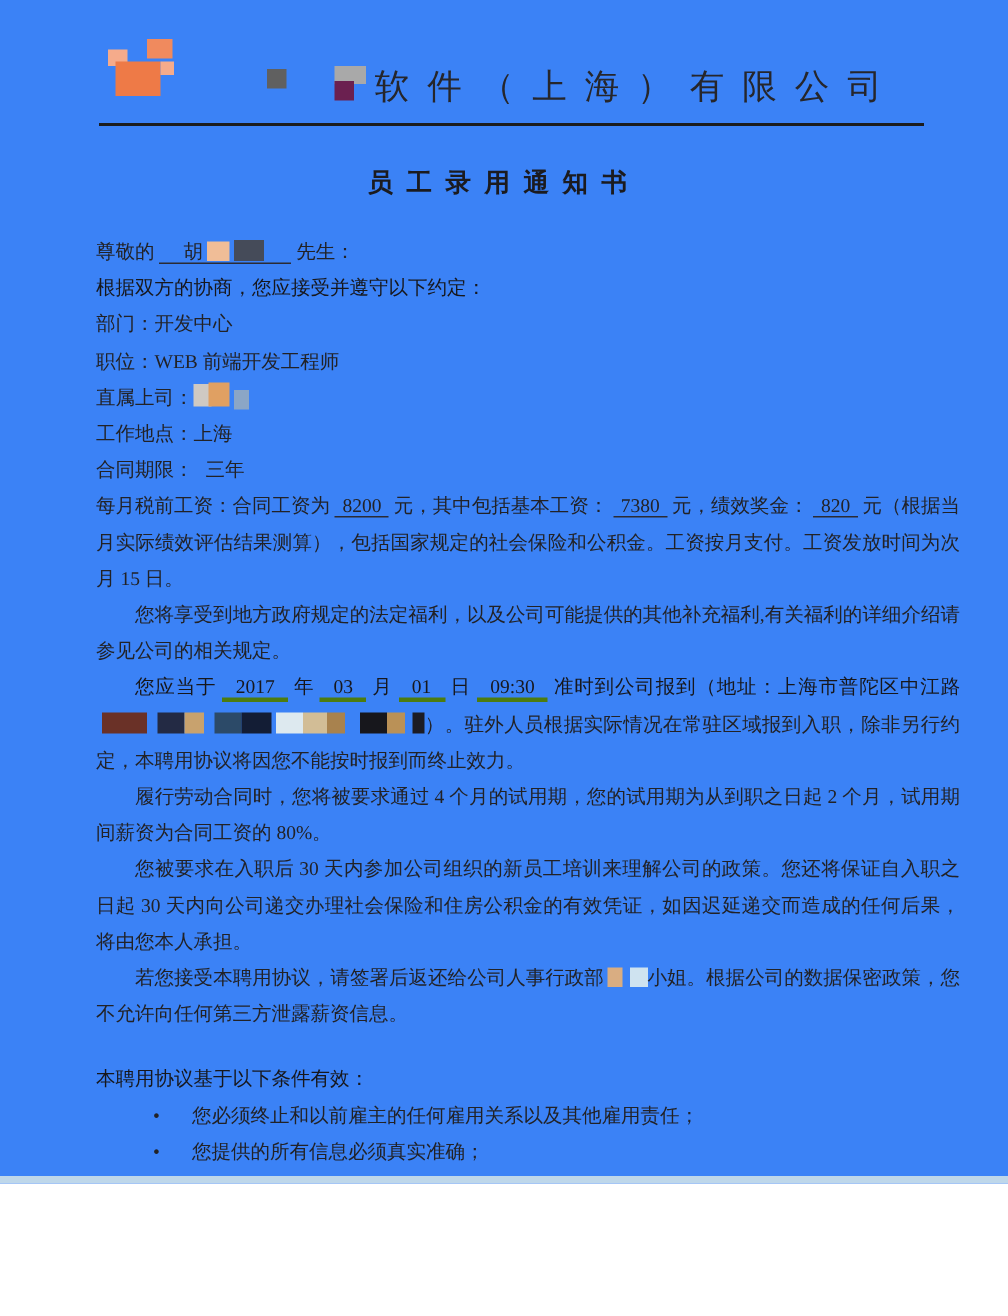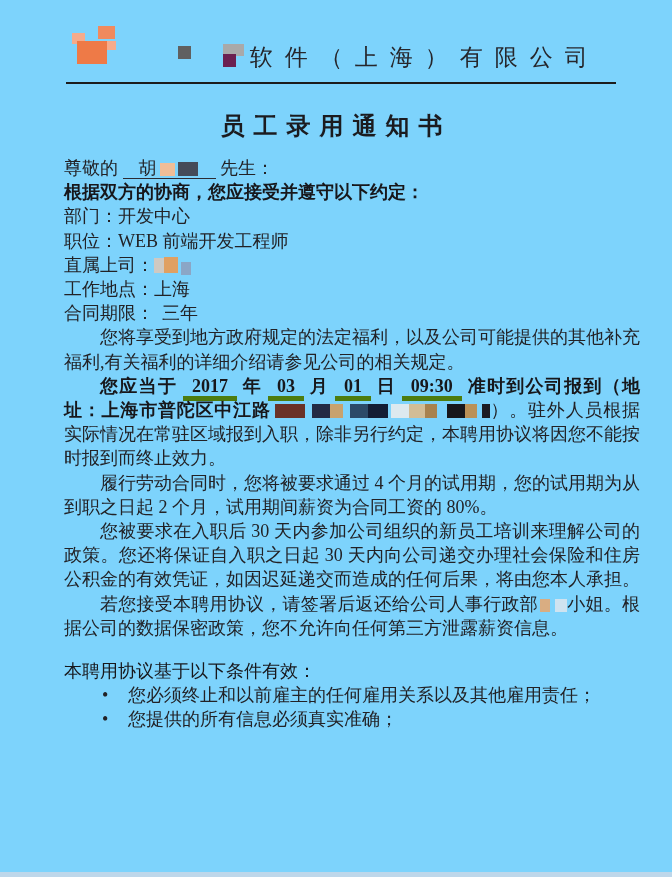--- a/index.html
+++ b/index.html
@@ -2,52 +2,52 @@
 <html style="--text: #222226; --rule: #1c1c1c; --logo-orange: #ee7a47; --logo-mid: #f08a5e; --logo-light: #f5ab8b; --bottom-bar: #bed7ea;"><head>
 <meta charset="utf-8">
 <style>
   html,body{margin:0;padding:0;}
   body{
     width:672px;height:877px;background:#ffffff;
     font-family:"Liberation Serif","DejaVu Serif",serif;
     color:var(--text,#222226);
     -webkit-font-smoothing:antialiased;
   }
-  .page{position:relative;width:672px;height:877px;overflow:hidden;background:#7dd3fc;}
+  .page{position:relative;width:672px;height:789px;overflow:hidden;background:#3b82f6;}
 
   
   .logo{position:absolute;left:70px;top:26px;width:48px;height:40px;}
   .logo div{position:absolute;}
   .logo .px1{left:2px;top:7px;width:13px;height:11px;background:var(--logo-light,#f5ab8b);}
   .logo .px2{left:7px;top:15px;width:30px;height:23px;background:var(--logo-orange,#ee7a47);}
   .logo .px3{left:28px;top:0;width:17px;height:13px;background:var(--logo-mid,#f08a5e);}
   .logo .px4{left:37px;top:15px;width:9px;height:9px;background:var(--logo-light,#f5ab8b);}
 
   .company-row{
     position:absolute;left:178px;top:40px;height:36px;line-height:36px;
     font-size:23px;letter-spacing:12px;color:#26262b;white-space:nowrap;
   }
   .company-row .marks{letter-spacing:0;margin-right:14px;}
   .header-rule{position:absolute;left:66px;top:82px;width:550px;height:2px;background:var(--rule,#1c1c1c);}
 
   .doc-title{
     position:absolute;left:0;right:0;top:110px;text-align:center;
-    font-size:24px;font-weight:700;letter-spacing:9px;color:#1b1b1f;
+    font-size:17px;font-weight:700;letter-spacing:9px;color:#1b1b1f;
   }
 
   
   .body-text{
     position:absolute;left:64px;top:156px;width:576px;
-    font-size:18px;line-height:24.2px;text-align:justify;
+    font-size:13px;line-height:24.2px;text-align:justify;
   }
   .body-text p{margin:0;}
   .indent{text-indent:2em;}
-  .b{font-weight:700;color:#17171b;}
+  .b{font-weight:400;color:#17171b;}
   .u{border-bottom:1px solid #2b2b33;padding:0 5px;}
-  .u-wide{border-bottom:5px solid #4d7c0f;padding:0 9px;}
+  .u-wide{border-bottom:3px solid #4d7c0f;padding:0 9px;}
   .u-name{border-bottom:1px solid #2b2b33;padding:0 18px 0 16px;white-space:nowrap;}
 
   
   .blk-wrap{white-space:nowrap;}
   .blk{display:inline-block;vertical-align:-2px;}
 
   .term-line{white-space:nowrap;}
   .term-gap{display:inline-block;width:8px;}
 
   .cond-heading{font-weight:400;color:#17171b;margin-top:19px !important;}
@@ -86,20 +86,29 @@
 
 
     <p class="b">根据双方的协商，您应接受并遵守以下约定：</p>
 
     <p class="term-line"><span>部门：</span><span>开发中心</span></p>
     <p class="term-line"><span>职位：</span><span>WEB 前端开发工程师</span></p>
     <p class="term-line"><span>直属上司：</span><span class="blk-wrap"><span class="blk" style="width: 12px; height: 15px; background: rgb(207, 201, 194);"></span><span class="blk" style="width: 14px; height: 16px; background: rgb(224, 160, 98); margin-left: -2px;"></span><span class="blk" style="width: 10px; height: 13px; background: rgb(139, 166, 198); margin-left: 3px; vertical-align: -4px;"></span></span></p>
     <p class="term-line"><span>工作地点：</span><span>上海</span></p>
     <p class="term-line"><span>合同期限：</span><span class="term-gap"></span><span>三年</span></p>
 
+    <p>
+      <span>每月税前工资：合同工资为</span>
+      <span class="u">8200</span>
+      <span>元，其中包括基本工资：</span>
+      <span class="u">7380</span>
+      <span>元，绩效奖金：</span>
+      <span class="u">820</span>
+      <span>元（根据当月实际绩效评估结果测算），包括国家规定的社会保险和公积金。工资按月支付。工资发放时间为次月 15 日。</span>
+    </p>
 
 
     <p class="indent">您将享受到地方政府规定的法定福利，以及公司可能提供的其他补充福利,有关福利的详细介绍请参见公司的相关规定。</p>
 
     <p class="indent">
       <span class="b"><span>您应当于</span>
         <span class="u-wide">2017</span>
         <span>年</span>
         <span class="u-wide">03</span>
         <span>月</span>

